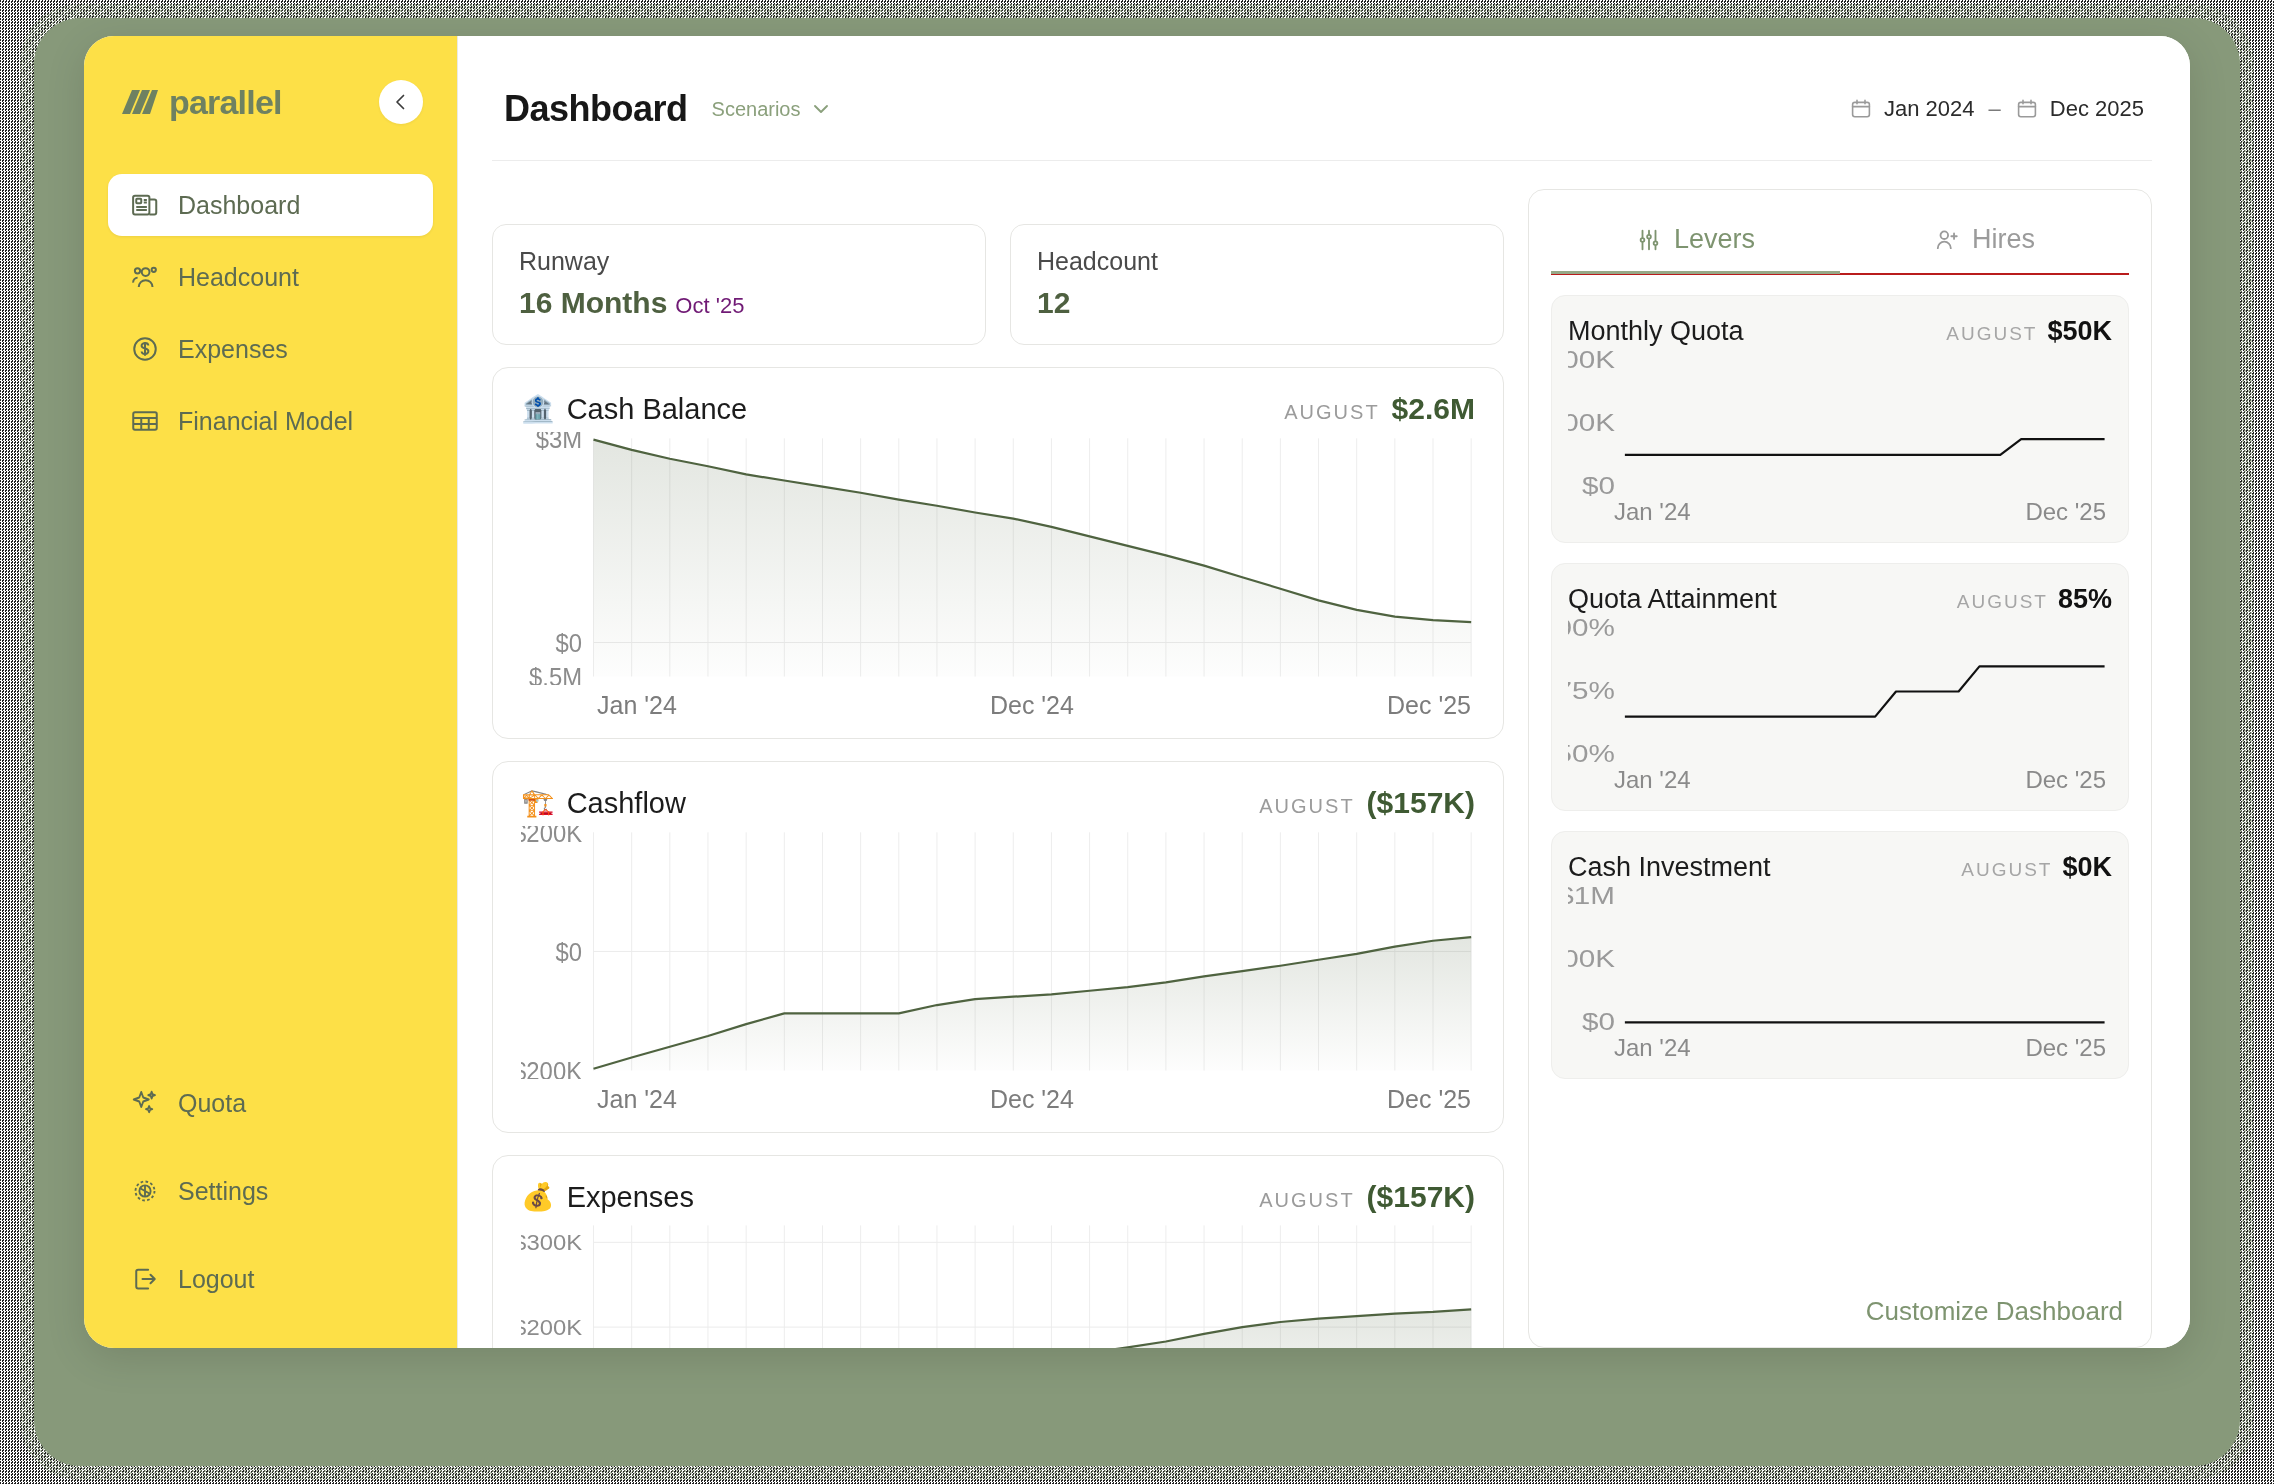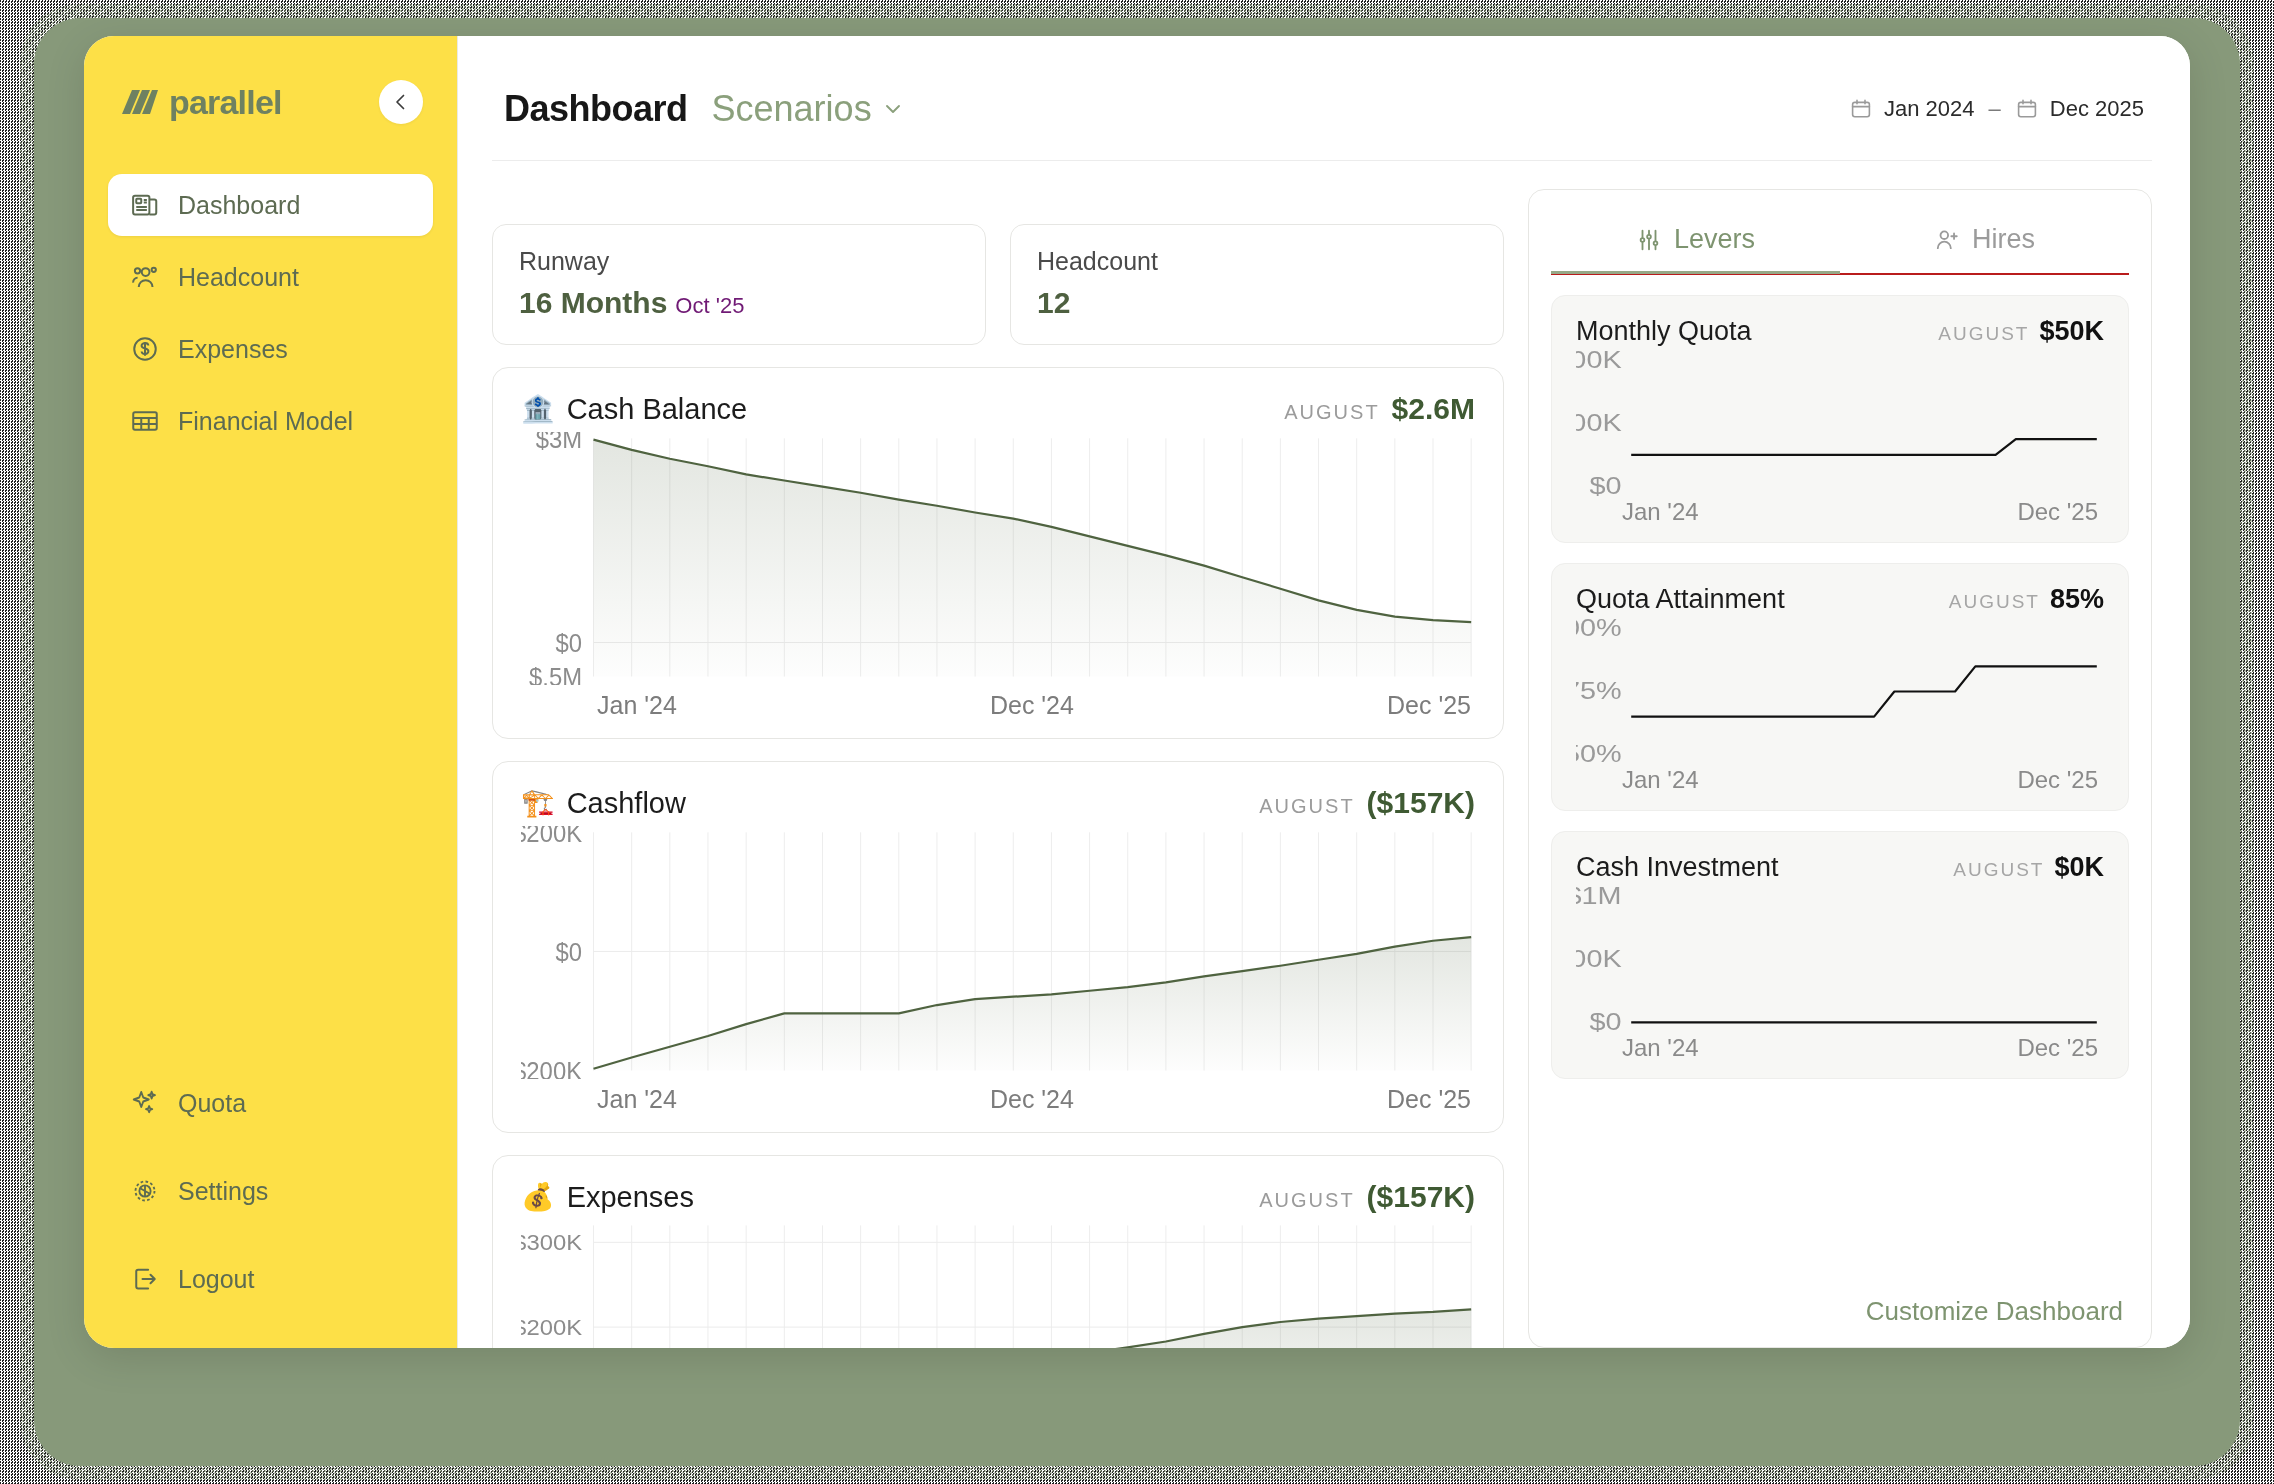--- a/index.html
+++ b/index.html
@@ -113,21 +113,21 @@
     border-bottom: 1px solid #ececec;
     flex: none;
   }
   #page-title {
     font-size: 36px; font-weight: bold; color: #171717;
     letter-spacing: -.5px;
   }
   #scenarios {
     display: flex; align-items: center; gap: 10px;
     margin-left: 24px;
-    font-size: 36px; color: #8ba07c;
+    font-size: 20px; color: #8ba07c;
     cursor: pointer;
   }
   #daterange {
     margin-left: auto;
     display: flex; align-items: center; gap: 14px;
     font-size: 22px; color: #2b2b2b;
   }
   .dr-chip { display: flex; align-items: center; gap: 11px; cursor: pointer; }
   .dr-dash { color: #7b7b7b; }
 
@@ -200,21 +200,21 @@
   .tab.active { color: #7e9470; }
   .tab.active::after {
     content: ""; position: absolute; left: 0; right: 0; bottom: -1px;
     height: 3px; background: #96a988;
   }
   #levers { padding-top: 20px; display: flex; flex-direction: column; gap: 20px; flex: none; }
   .lever {
     background: #f7f7f5;
     border: 1px solid #eeeeec;
     border-radius: 14px;
-    padding: 20px 24px 16px;
+    padding: 20px 16px 16px;
     height: 248px;
     display: flex; flex-direction: column;
     cursor: pointer;
   }
   .lever-head { display: flex; align-items: baseline; flex: none; }
   .lever-title { font-size: 27px; color: #1c1c1c; font-weight: 500; }
   .lever-stat { margin-left: auto; display: flex; align-items: baseline; gap: 10px; }
   .lever-month { font-size: 19px; letter-spacing: 2px; color: #a6a6a6; }
   .lever-value { font-size: 27px; font-weight: bold; color: #111; }
   .lever-plot { flex: 1; min-height: 0; position: relative; margin-top: 4px; }

